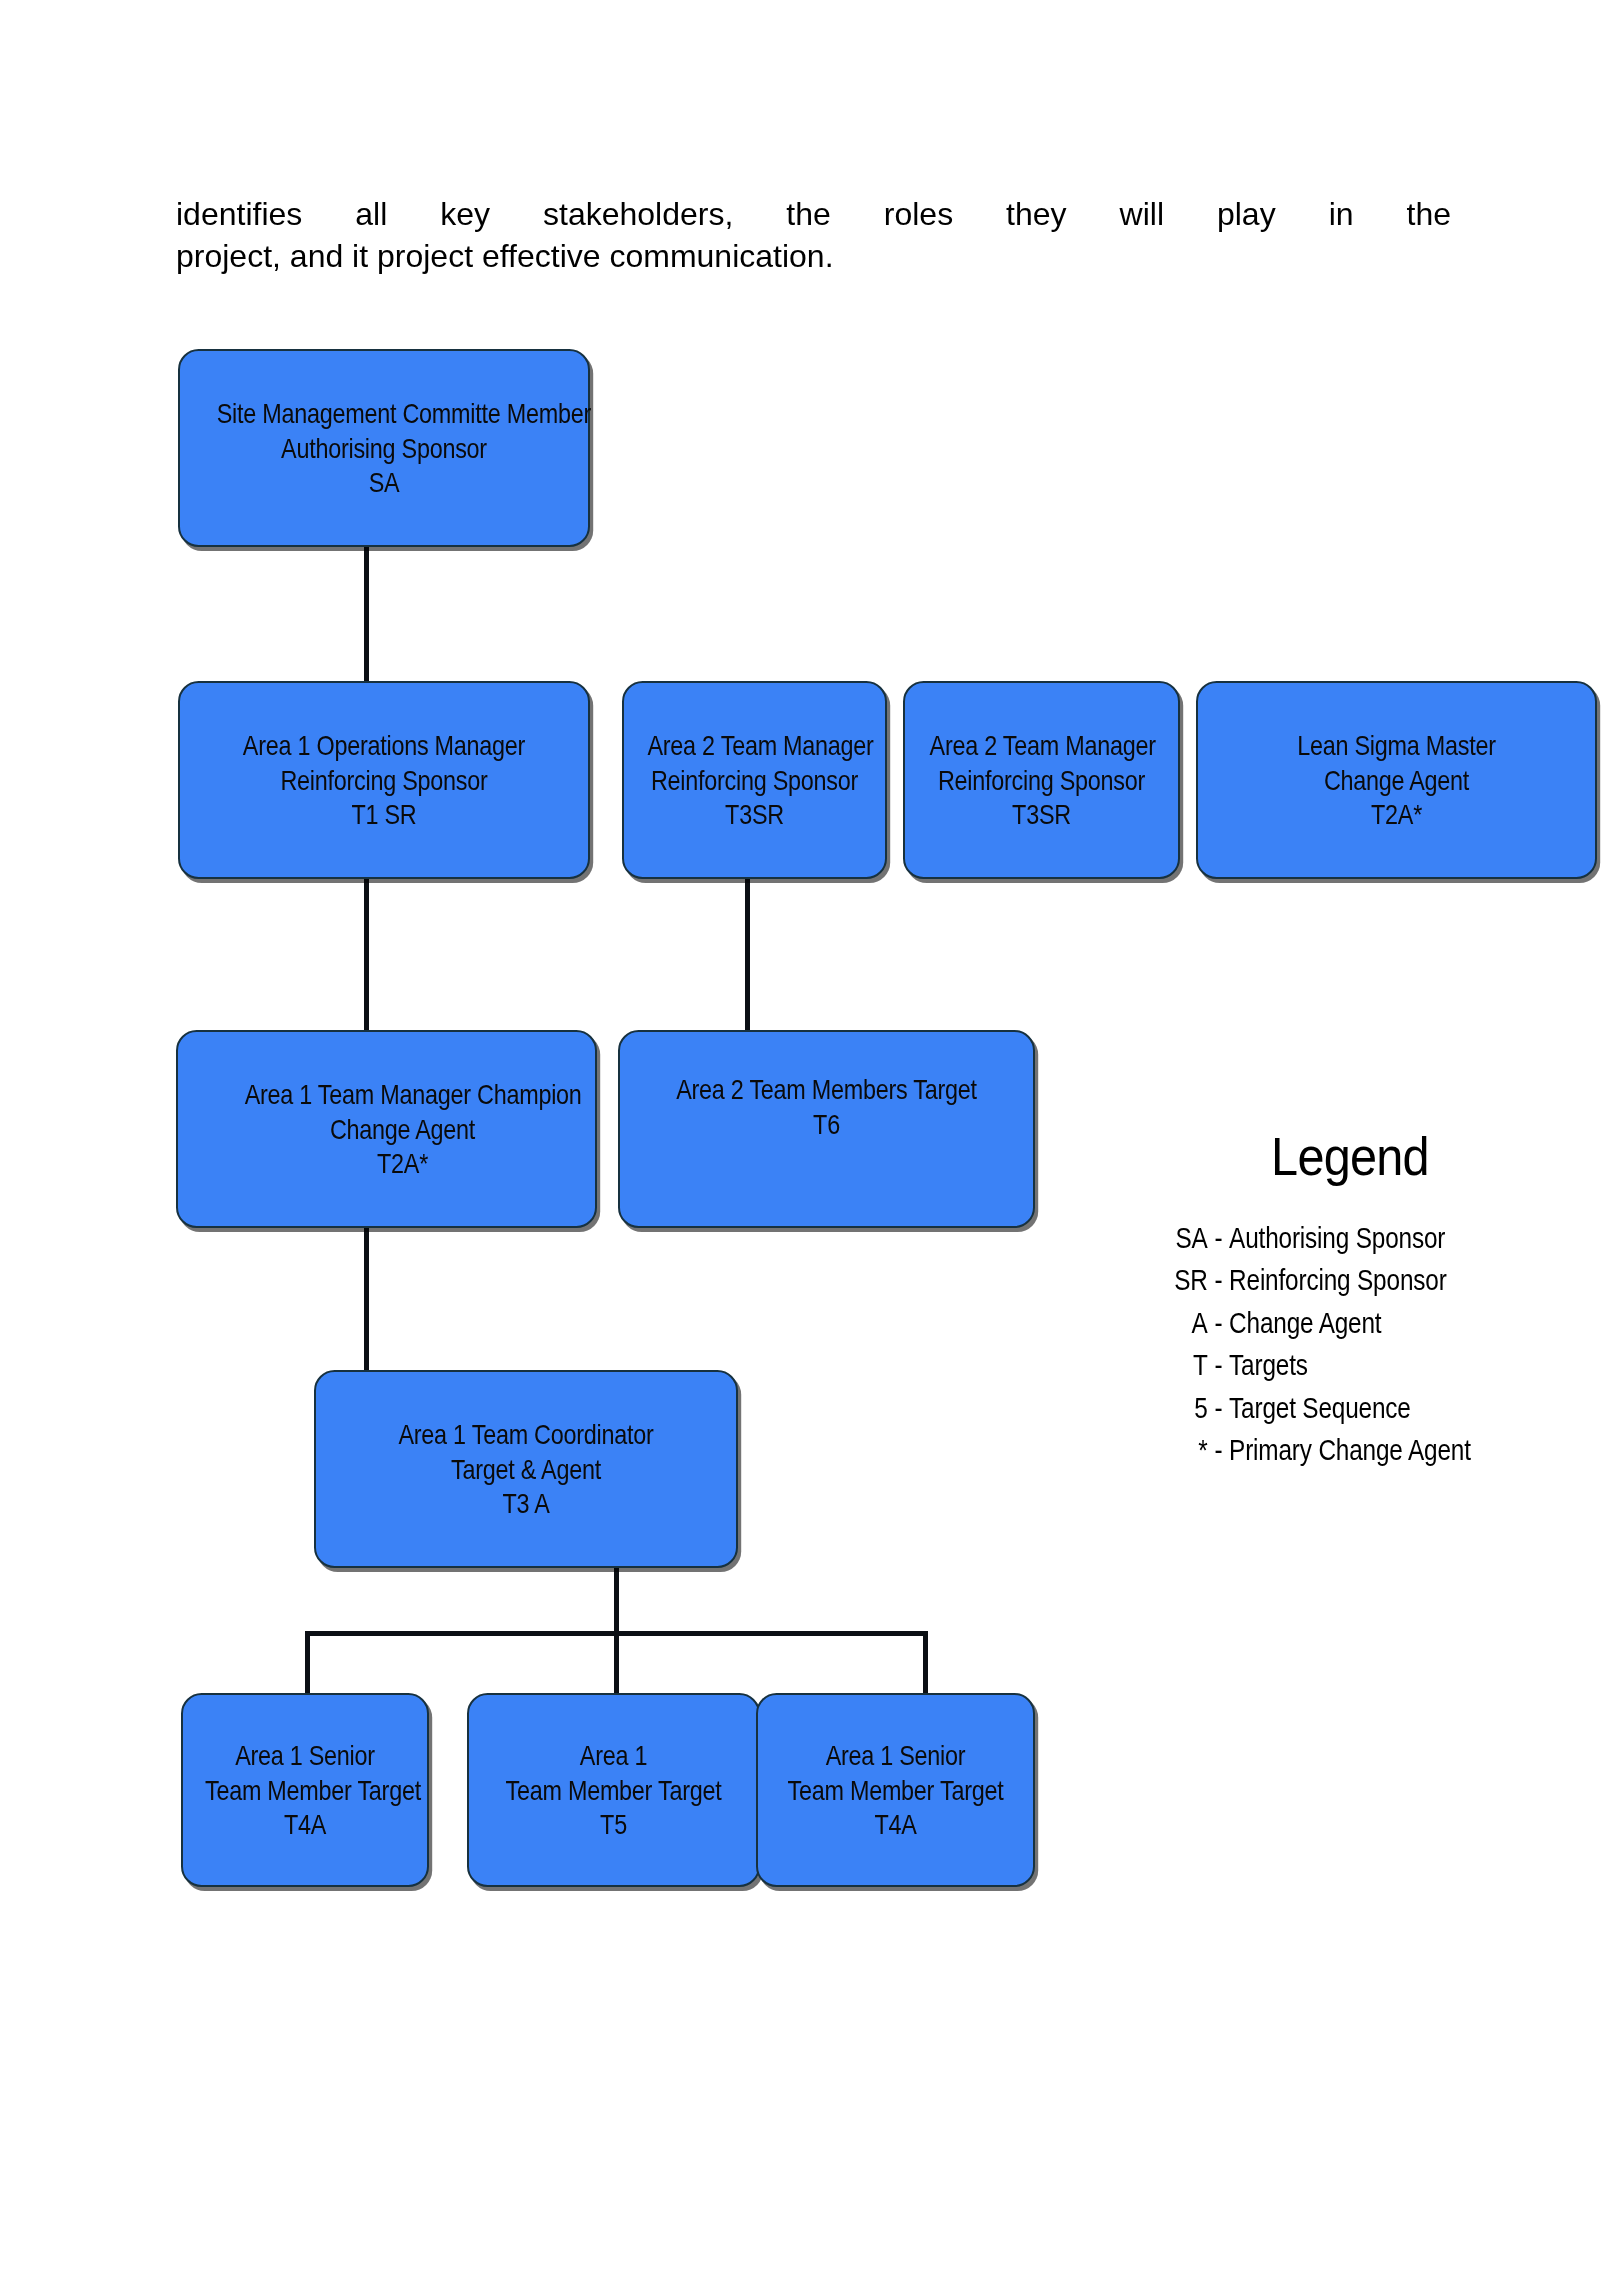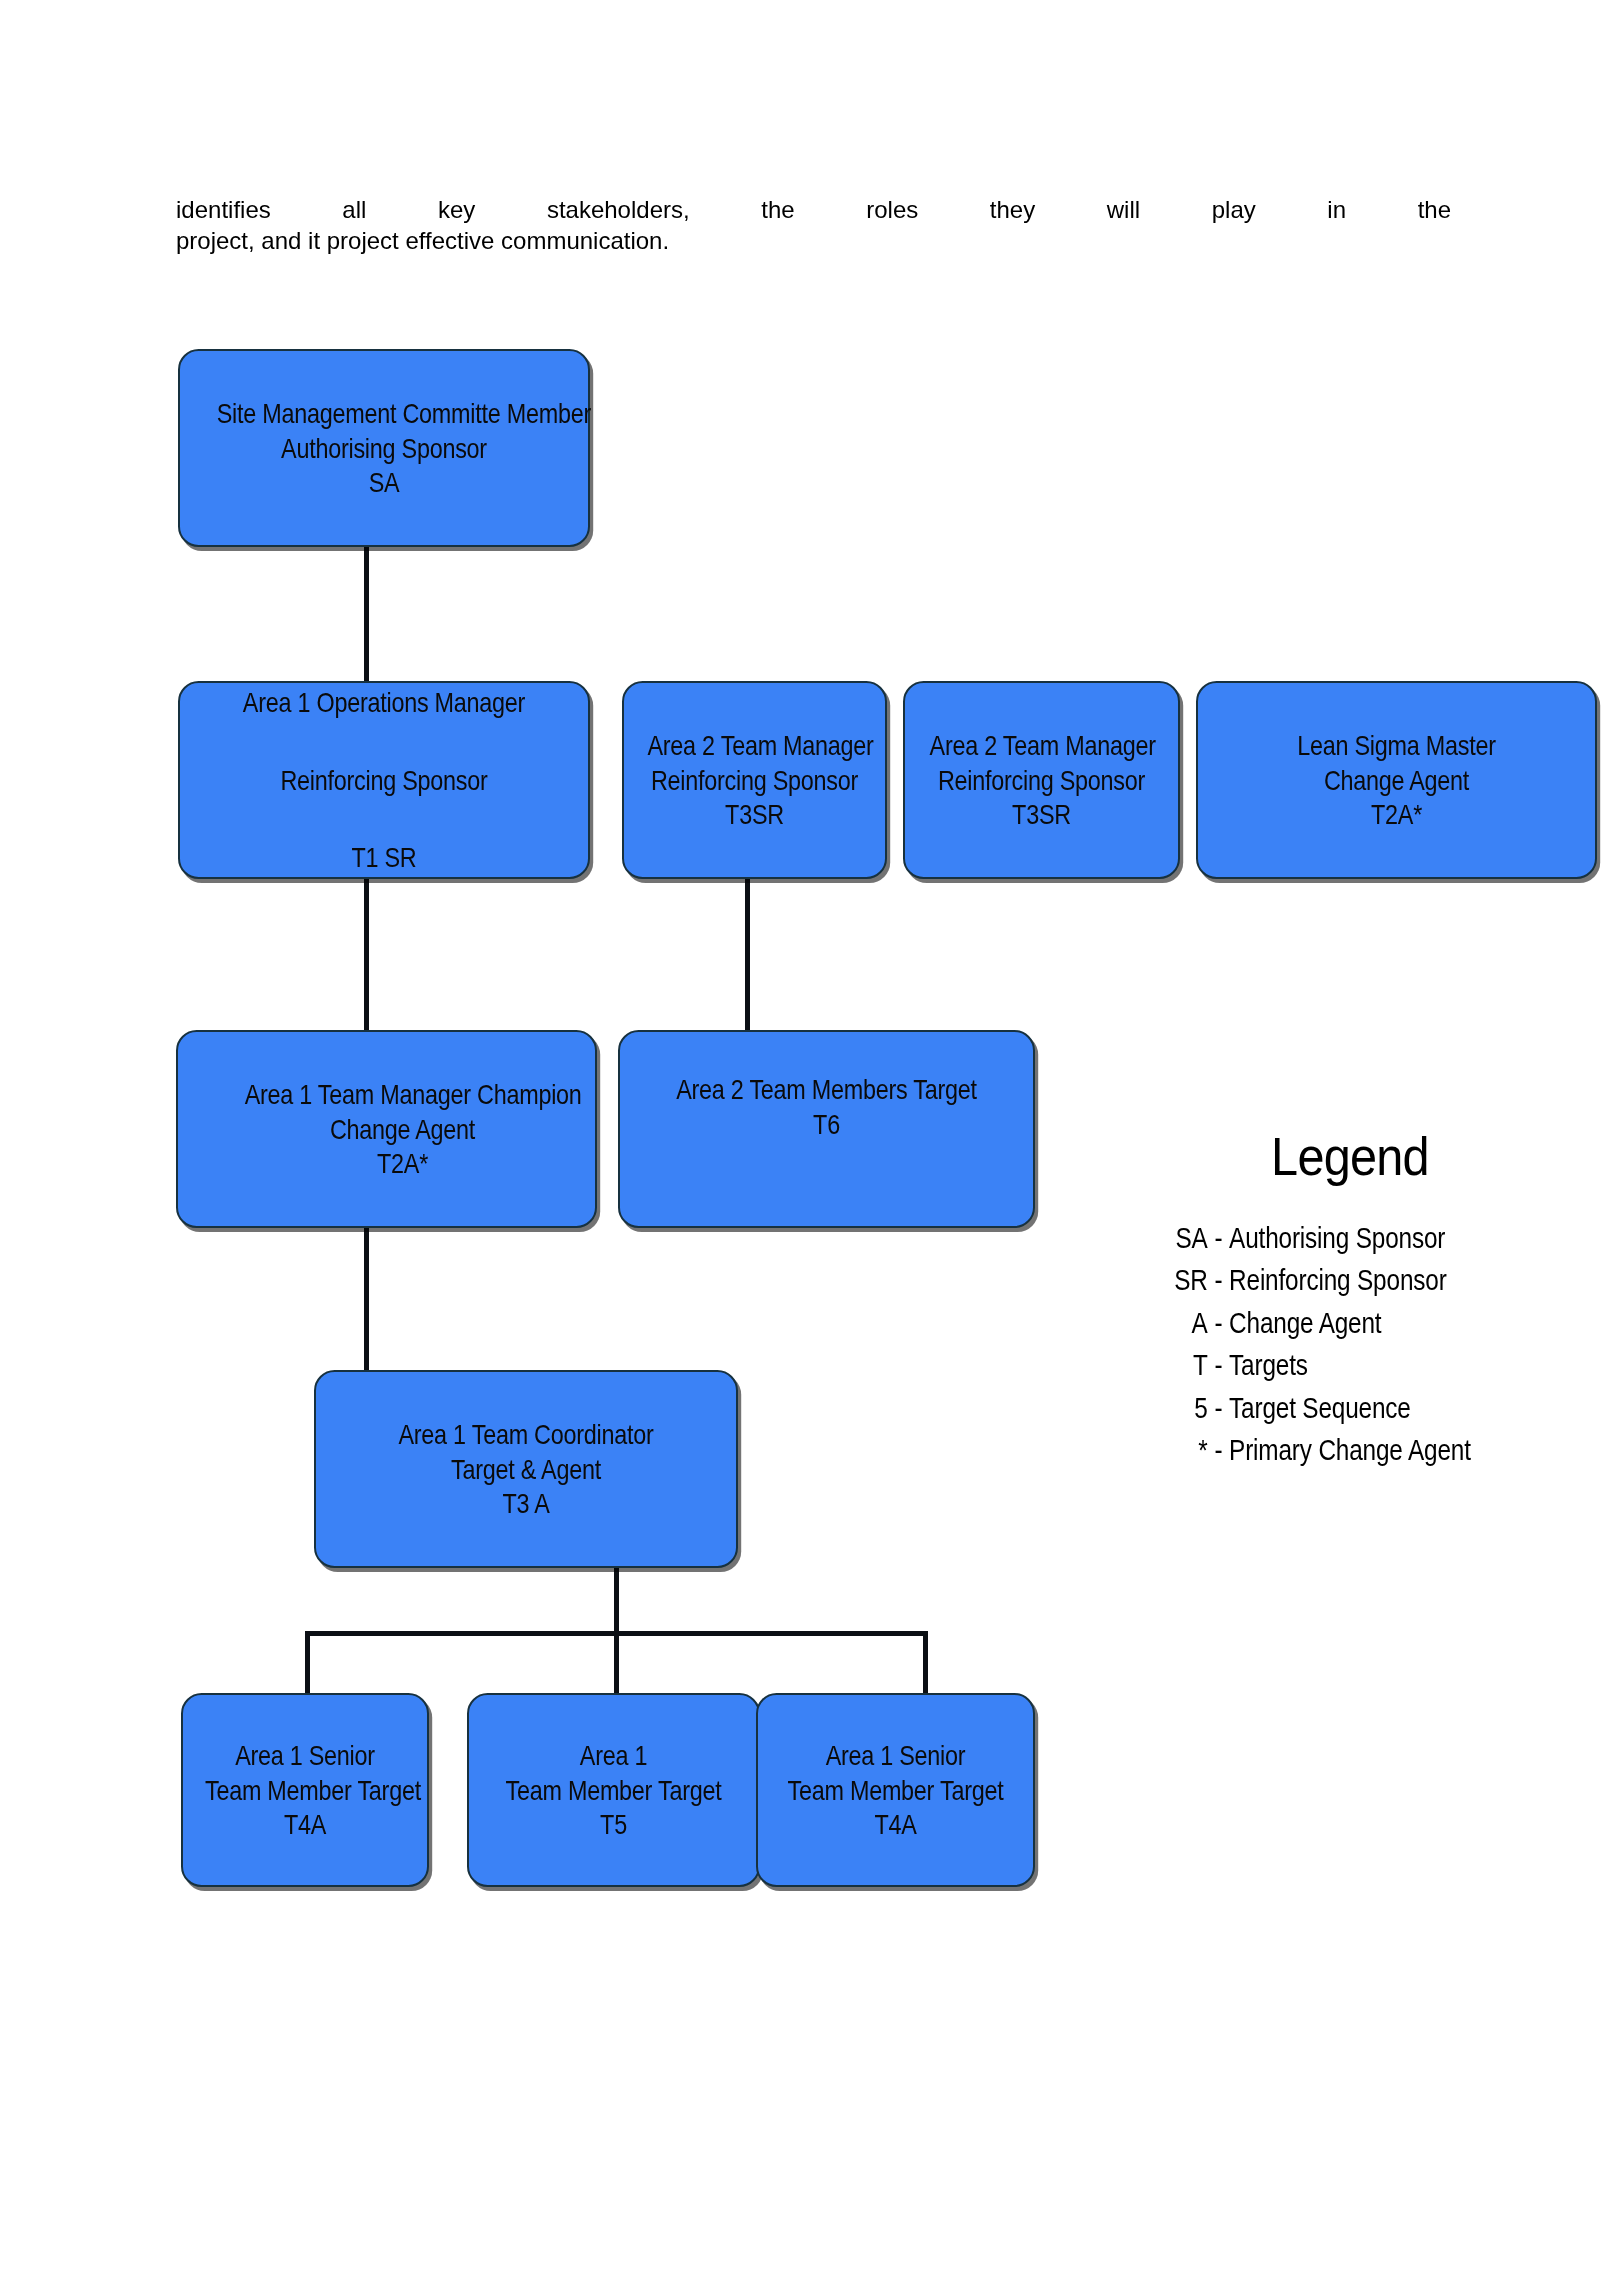--- a/index.html
+++ b/index.html
@@ -15,21 +15,21 @@
     color: #000000;
     overflow: hidden;
   }
 
   
   #intro-paragraph {
     position: absolute;
     left: 176px;
     top: 194px;
     width: 1275px;
-    font-size: 24px;
+    font-size: 32px;
     line-height: 1.30;
     text-align: justify;
     color: #000000;
   }
   #intro-paragraph .line {
     display: block;
   }
   #intro-paragraph .line.justify {
     text-align: justify;
     text-align-last: justify;
@@ -154,21 +154,21 @@
   <div class="connector v" style="left:614px; top:1631px; height:97px;"></div>
 
   <div class="connector v" style="left:923px; top:1631px; height:97px;"></div>
 
   <div class="node" style="left:178px; top:337px; width:412px; height:198px;">
     <span class="ln">Site Management Committe Member</span>
     <span class="ln">Authorising Sponsor</span>
     <span class="ln">SA</span>
   </div>
 
-  <div class="node" style="left:178px; top:669px; width:412px; height:198px;gap:43px;">
+  <div class="node" style="left:178px; top:669px; width:412px; height:198px;">
     <span class="ln">Area 1 Operations Manager</span>
     <span class="ln">Reinforcing Sponsor</span>
     <span class="ln">T1 SR</span>
   </div>
 
   <div class="node" style="left:622px; top:669px; width:265px; height:198px;">
     <span class="ln">Area 2 Team Manager</span>
     <span class="ln">Reinforcing Sponsor</span>
     <span class="ln">T3SR</span>
   </div>

